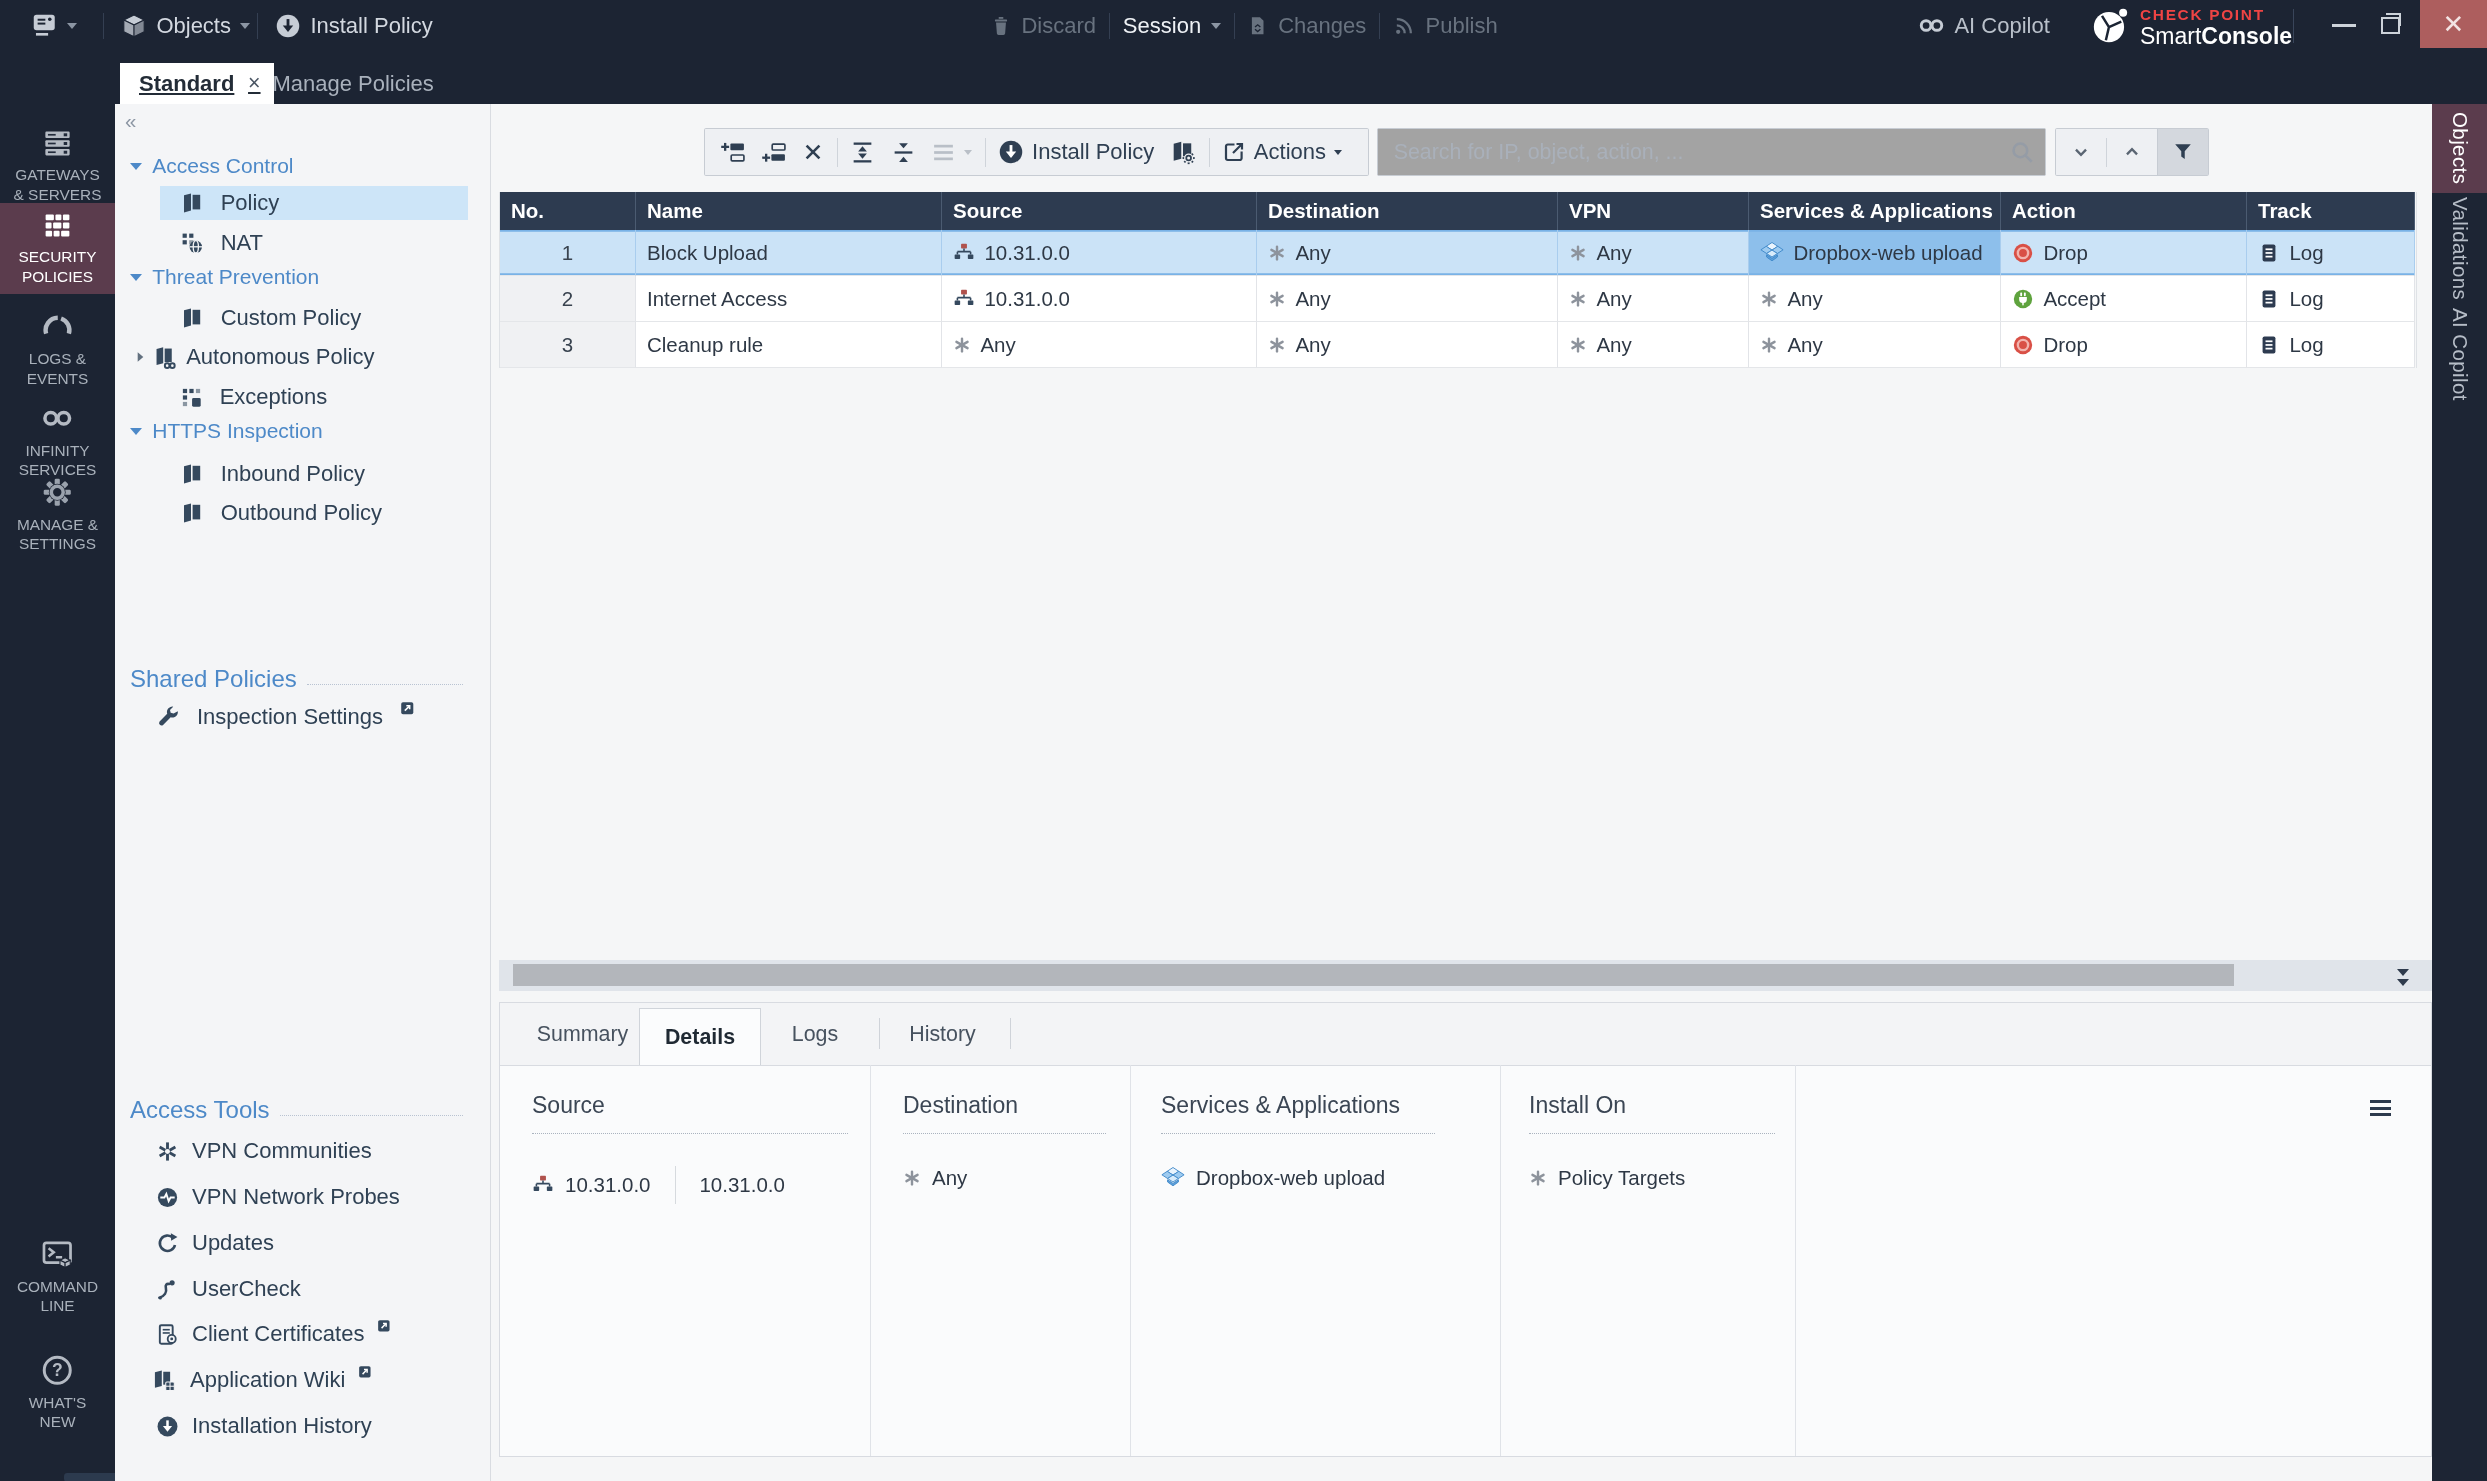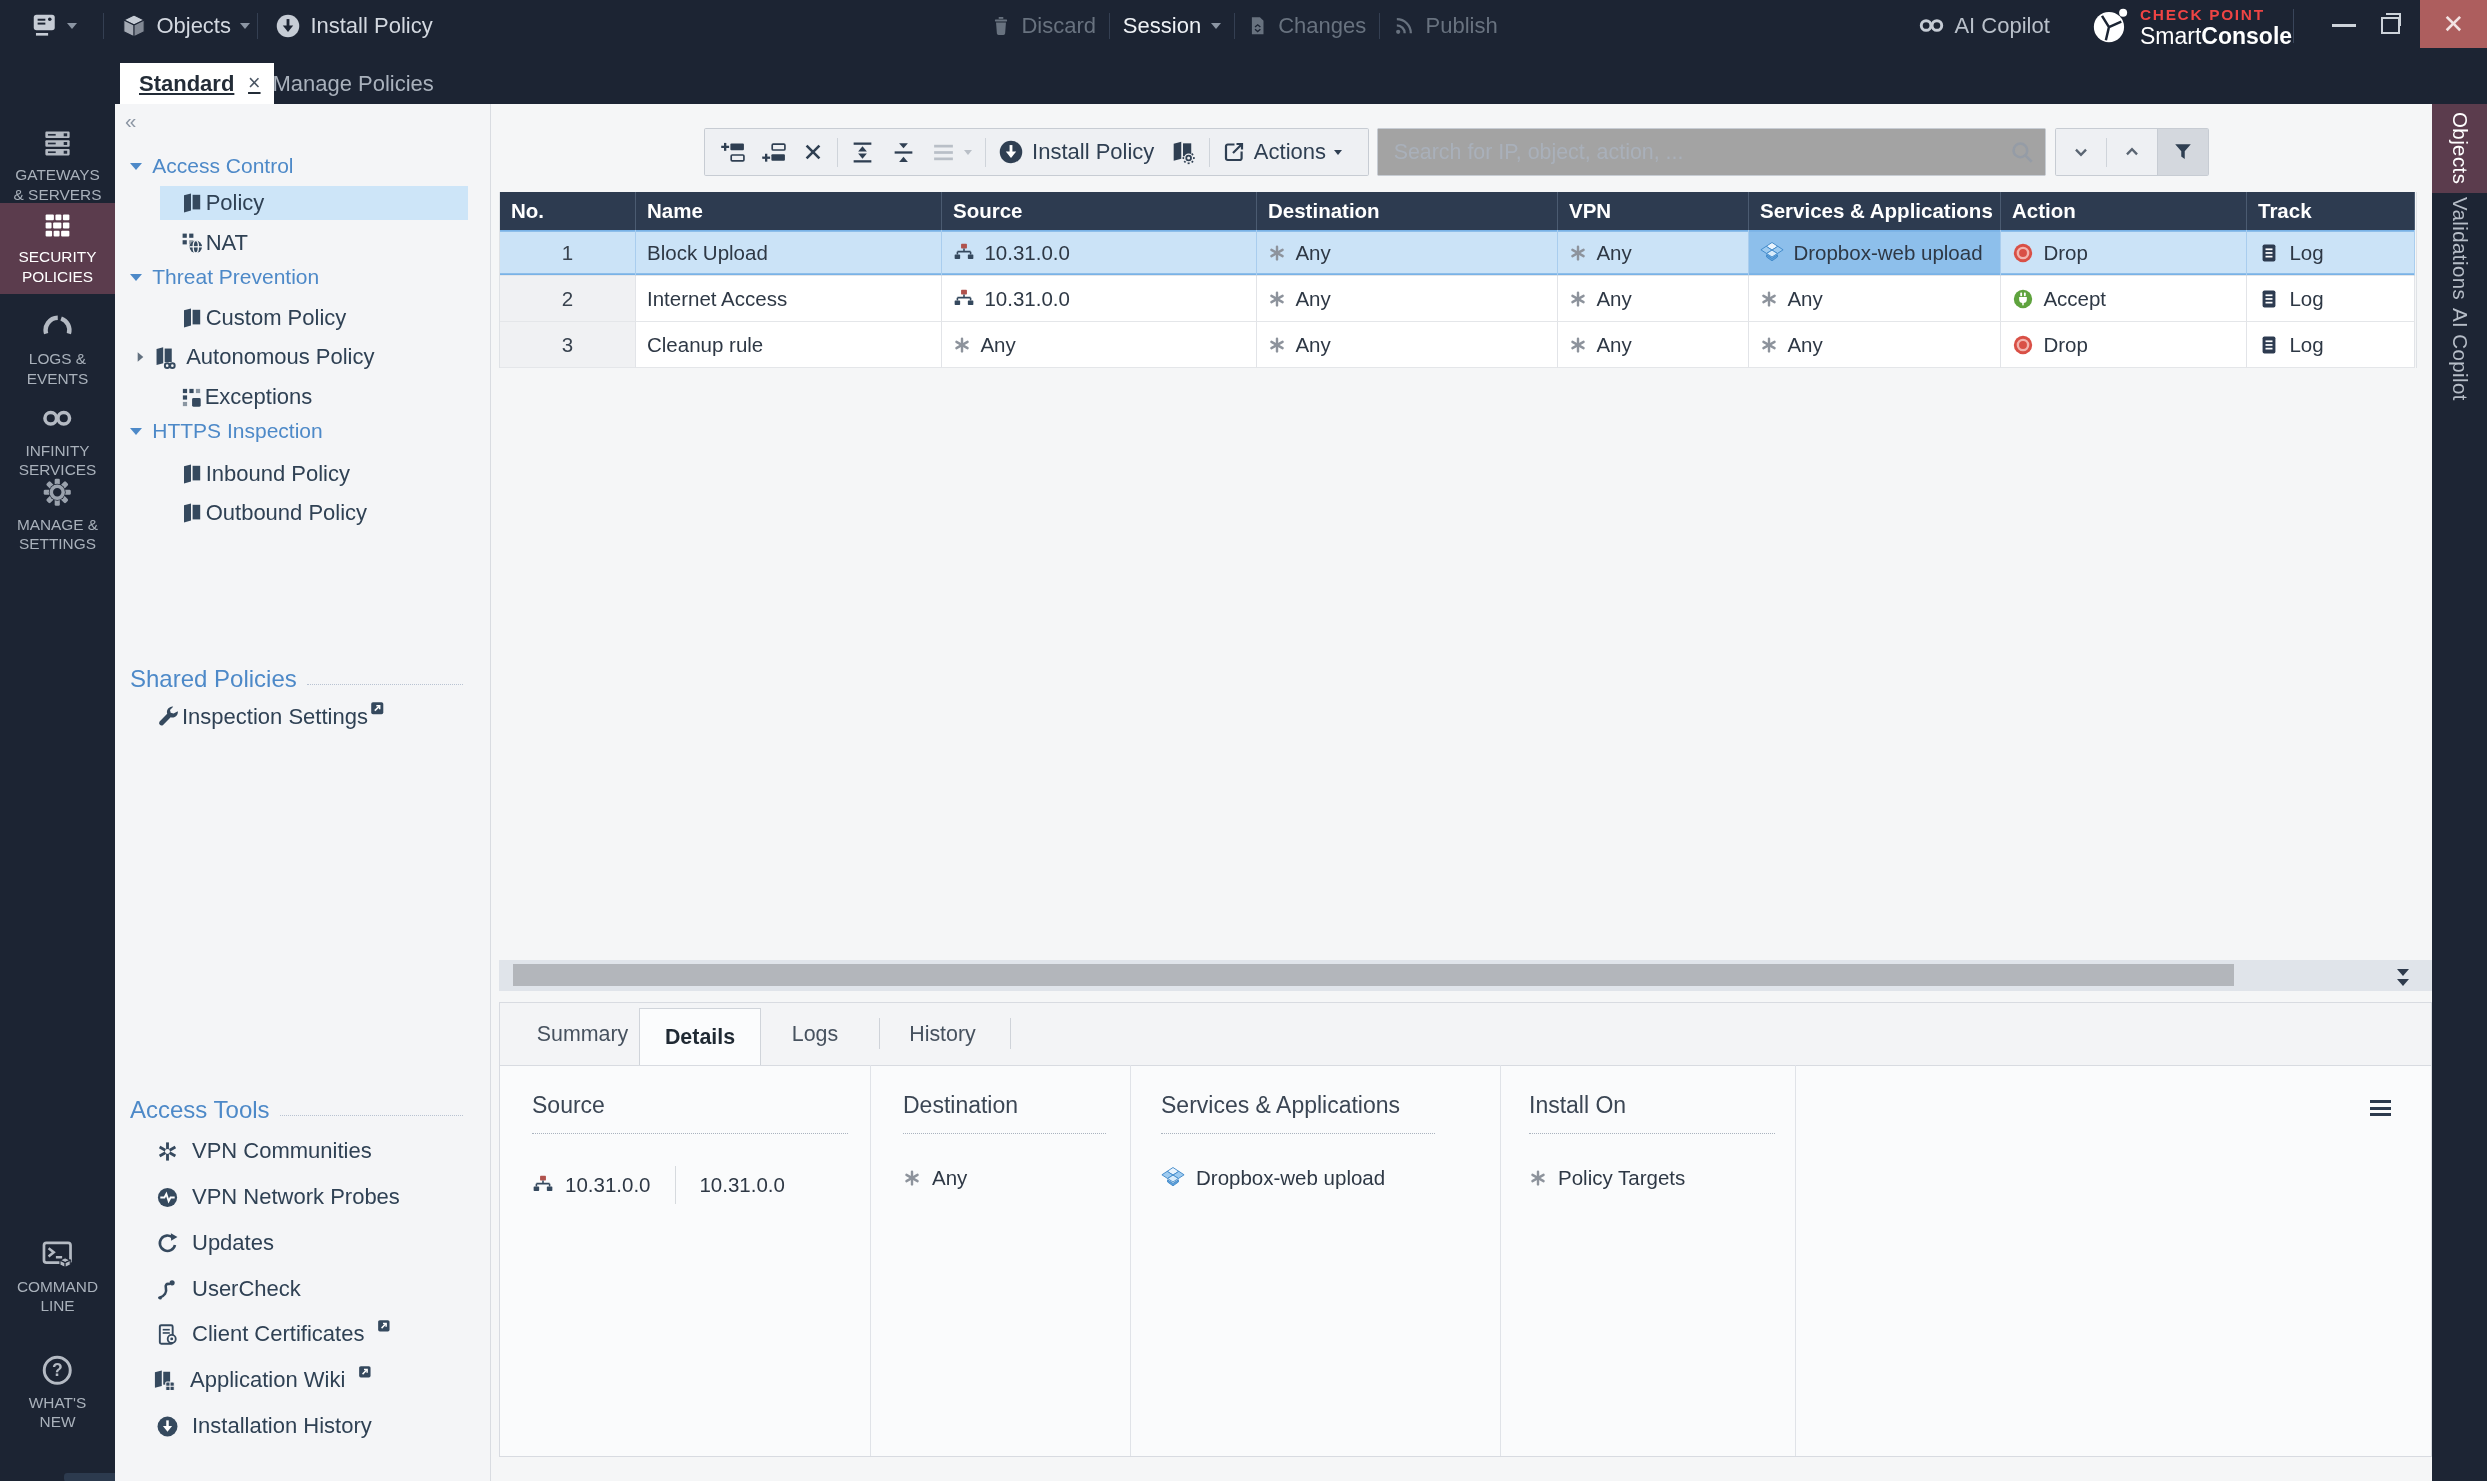--- a/index.html
+++ b/index.html
@@ -32,21 +32,21 @@
   .sidebar{left:0;top:104px;width:115px;height:1377px;background:#1c2433;}
   .side-item{left:0;width:115px;display:flex;flex-direction:column;align-items:center;gap:6px;color:#a9b1bb;}
   .side-item .lbl{font-size:15.4px;line-height:19.7px;text-align:center;}
   .side-item.active{background:#5b3c4d;color:#e7dfe3;}
   .side-item.active .lbl{color:#fff;}
   
   .navpanel{left:115px;top:104px;width:376px;height:1377px;background:#f4f5f7;border-right:0.9px solid #d9dce1;box-sizing:border-box;}
   .navhead{gap:10.3px;color:#4d89c8;font-size:21px;}
   .tri-d{width:0;height:0;border-left:6px solid transparent;border-right:6px solid transparent;border-top:7.7px solid #4d89c8;}
   .tri-r{width:0;height:0;border-top:6px solid transparent;border-bottom:6px solid transparent;border-left:7.7px solid #62707f;}
-  .navrow{height:34px;gap:2px;font-size:22px;color:#2f4154;}
+  .navrow{height:34px;gap:17px;font-size:22px;color:#2f4154;}
   .navrow.sel{background:#cde5f8;}
   .navicon{color:#35495e;}
   .dotline{flex:1;border-bottom:1.7px dotted #b9c3d2;margin:10.3px 8.6px 0 10.3px;}
   .extlink{color:#35495e;position:relative;top:-8.6px;}
   
   .tgroup{background:#eef0f3;border:0.9px solid #c7ccd3;border-radius:1.7px;box-sizing:border-box;gap:0;padding:0 8.6px;}
   .tbtn{height:46px;display:flex;align-items:center;padding:0 7.7px;gap:7.7px;color:#2f3f52;font-size:22px;}
   .vsep{width:0.9px;height:29px;background:#cfd4da;margin:0 5.1px;}
   .searchbox{background:#a3a3a3;border:0.9px solid #c7ccd3;border-radius:1.7px;box-sizing:border-box;padding:0 10.3px 0 13.7px;}
   .searchbox input{flex:1;border:none;outline:none;font-size:21.4px;color:#333c47;font-family:inherit;background:transparent;}

